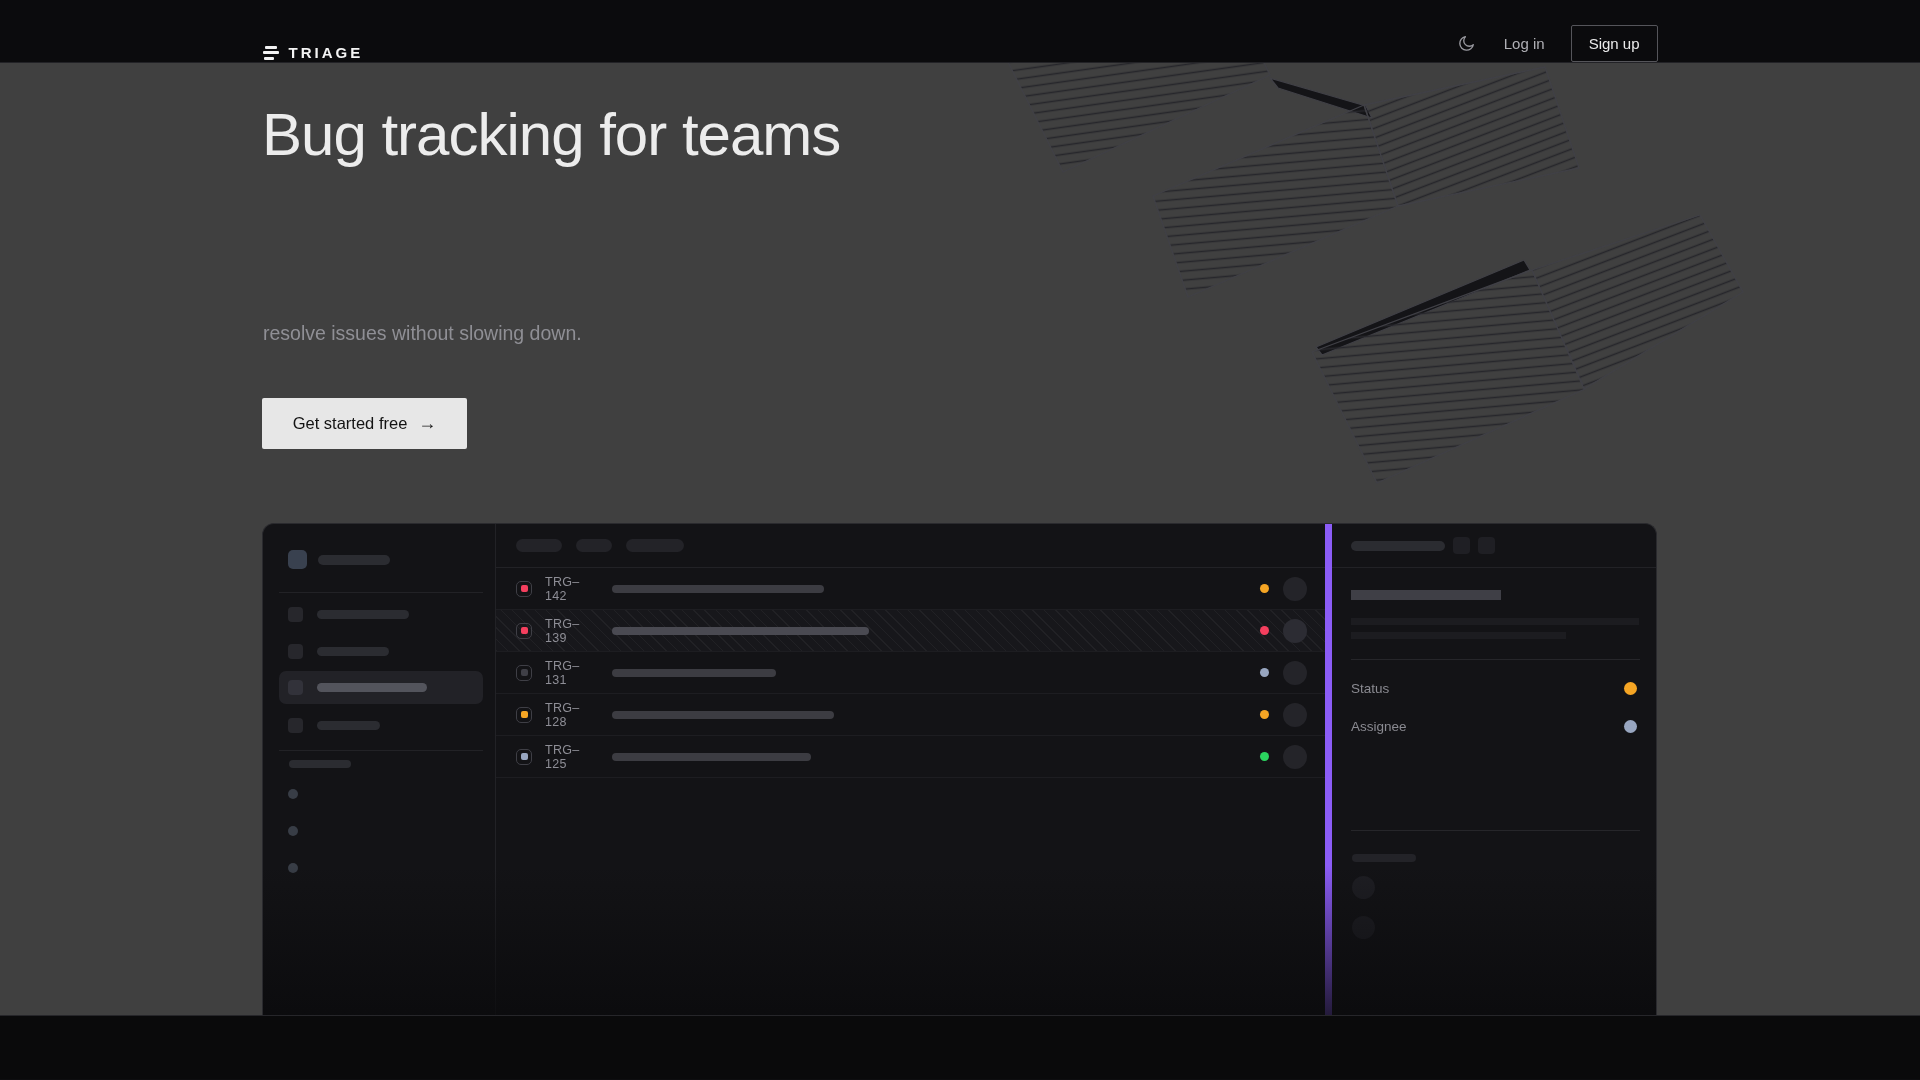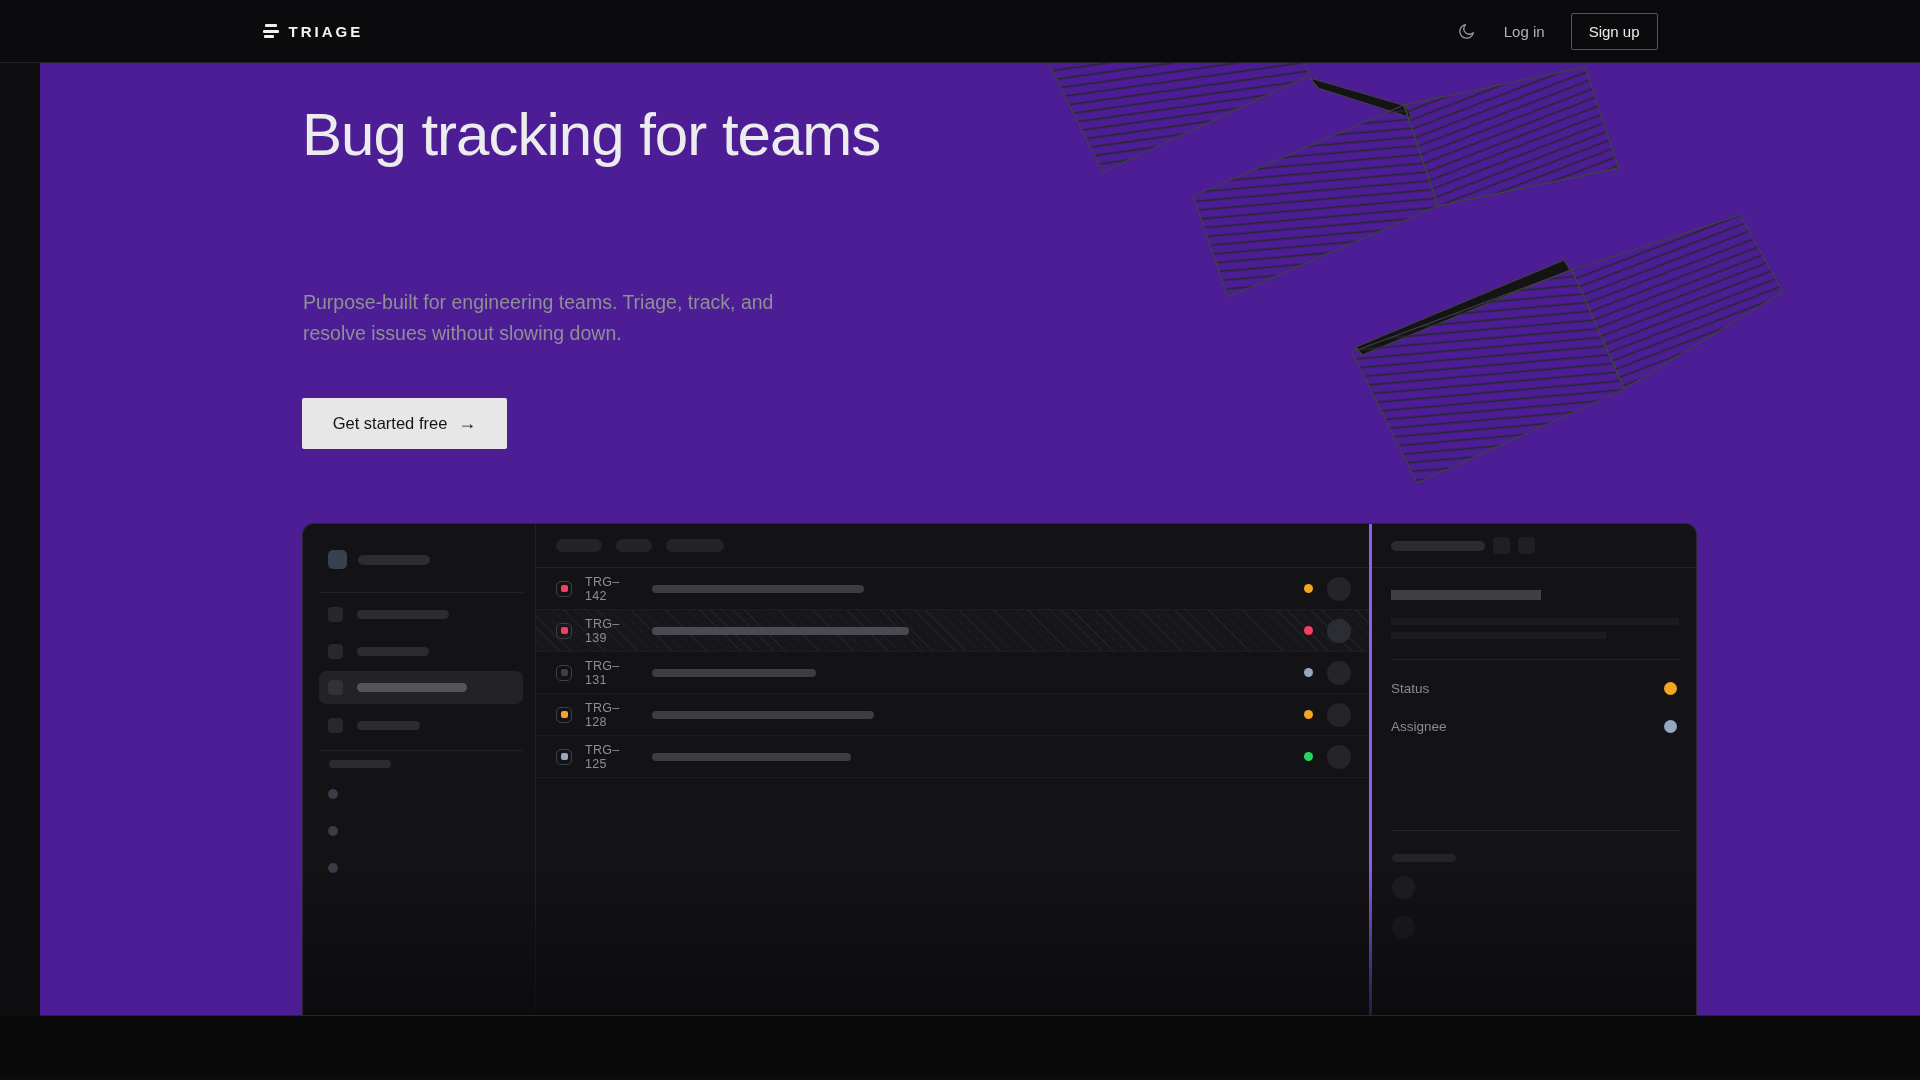--- a/index.html
+++ b/index.html
@@ -1,34 +1,34 @@
 <!DOCTYPE html>
 <html><head>
 <meta charset="utf-8">
 <style>
   * { margin:0; padding:0; box-sizing:border-box; }
   html,body { width:1920px; height:1080px; overflow:hidden; background:#0e0e10;
               font-family:"Liberation Sans", sans-serif; }
 
   
   .navbar { position:relative; height:63px; background:#0b0b0d; border-bottom:1px solid #222226; z-index:30; }
-  .nav-inner { width:1395px; margin:0 auto; height:100%; display:flex; align-items:center; }
+  .nav-inner { width:1395px; margin:0 auto; height:100%; display:flex; align-items:flex-end; }
   .brand { display:flex; align-items:center; gap:10px; }
   .logo-icon i { display:block; height:3px; background:#f2f2f2; border-radius:1px; margin:2.5px 0; }
   .logo-icon i:nth-child(1){ width:12px; margin-left:2px; }
   .logo-icon i:nth-child(2){ width:16px; }
   .logo-icon i:nth-child(3){ width:10px; margin-left:1px; }
   .brand-name { color:#f4f4f4; font-weight:700; font-size:15px; letter-spacing:3px; }
   .nav-right { margin-left:auto; display:flex; align-items:center; gap:26px; }
   .theme-toggle { width:22px; height:22px; display:flex; align-items:center; justify-content:center; cursor:pointer; background:none; border:none; }
   .login-link { color:#b0b0b5; font-size:15px; text-decoration:none; cursor:pointer; background:none; border:none; }
   .signup-btn { color:#ececec; font-size:15px; background:transparent; border:1px solid #55555a; border-radius:2px; padding:9px 17px; cursor:pointer; }
 
   
-  .hero { position:relative; height:953px; background:#4c1d95; border-bottom:1px solid #26262a; overflow:hidden;margin-left:40px; }
+  .hero { position:relative; height:953px; background:#404040; border-bottom:1px solid #26262a; overflow:hidden; }
   .decor { position:absolute; left:0; top:0; pointer-events:none; }
   .hero-title { position:absolute; left:262px; top:40px; font-size:60px; line-height:64px; font-weight:500;
                 color:#ececec; letter-spacing:-1px; z-index:2; }
   .hero-sub { position:absolute; left:263px; top:224px; font-size:19.5px; line-height:30.5px; color:#8f8f95; z-index:2; }
   .cta-btn { position:absolute; left:262px; top:335px; width:205px; height:51px; background:#e7e7e7; color:#141414;
              border:none; border-radius:2px; font-size:16.5px; font-weight:500; font-family:"Liberation Sans",sans-serif;
              display:flex; align-items:center; justify-content:center; gap:11px; cursor:pointer; z-index:2; }
   .cta-arrow { font-size:18px; }
 
   
@@ -47,21 +47,21 @@
   .nav-item { position:absolute; left:16px; width:204px; height:33px; display:flex; align-items:center; gap:14px; padding-left:9px; border-radius:7px; }
   .nav-item .sq { width:15px; height:15px; border-radius:4px; background:#27272c; }
   .nav-item .bar { height:9px; }
   .nav-item.active { background:#222227; }
   .nav-item.active .sq { background:#32323a; }
   .nav-item.active .bar { background:#53545c; }
   .side-label { position:absolute; left:26px; top:236px; width:62px; height:8px; }
   .side-dot { position:absolute; left:25px; width:10px; height:10px; border-radius:50%; background:#383d46; }
 
   
-  .mk-main { width:836px; border-right:3px solid #8b5cf6; display:flex; flex-direction:column; }
+  .mk-main { width:836px; border-right:7px solid #8b5cf6; display:flex; flex-direction:column; }
   .m-head { height:44px; border-bottom:1px solid #222226; display:flex; align-items:center; gap:14px; padding:0 20px; }
   .pill { height:13px; border-radius:7px; background:#232328; display:inline-block; }
   .m-row { height:42px; border-bottom:1px solid #1d1d21; display:flex; align-items:center; padding:0 18px 0 20px; }
   .m-row.sel { background:#17171b;
     background-image:repeating-linear-gradient(45deg, rgba(255,255,255,0.045) 0 1px, rgba(0,0,0,0) 1px 8px); }
   .st-icon { width:16px; height:16px; border:1.5px solid #3f3f46; border-radius:5px; display:flex; align-items:center; justify-content:center; flex:none; }
   .st-icon i { width:7px; height:7px; border-radius:2px; display:block; }
   .issue-id { color:#8e8e96; font-size:12.5px; letter-spacing:0.3px; margin-left:13px; width:54px; flex:none; }
   .t-bar { height:8px; border-radius:4px; background:#3c3c42; margin-left:13px; }
   .m-row.sel .t-bar { background:#4a4a52; }
@@ -137,21 +137,21 @@
       <polygon fill="url(#hB)" points="1312,289 1532,207 1585,326 1377,420"></polygon>
       <polygon fill="url(#hC)" points="1532,207 1700,152 1743,229 1584,326"></polygon>
     </g>
   </svg>
 
   <h1 class="hero-title">
     <span>Bug tracking for teams</span><br>
   </h1>
 
   <p class="hero-sub">
-    <span>Purpose-built for engineering teams. Triage, track, and</span><br>
+    <br>
     <span>resolve issues without slowing down.</span>
   </p>
 
   <button class="cta-btn">
     <span>Get started free</span>
     <span class="cta-arrow">→</span>
   </button>
 
   <div class="mockup">
 

